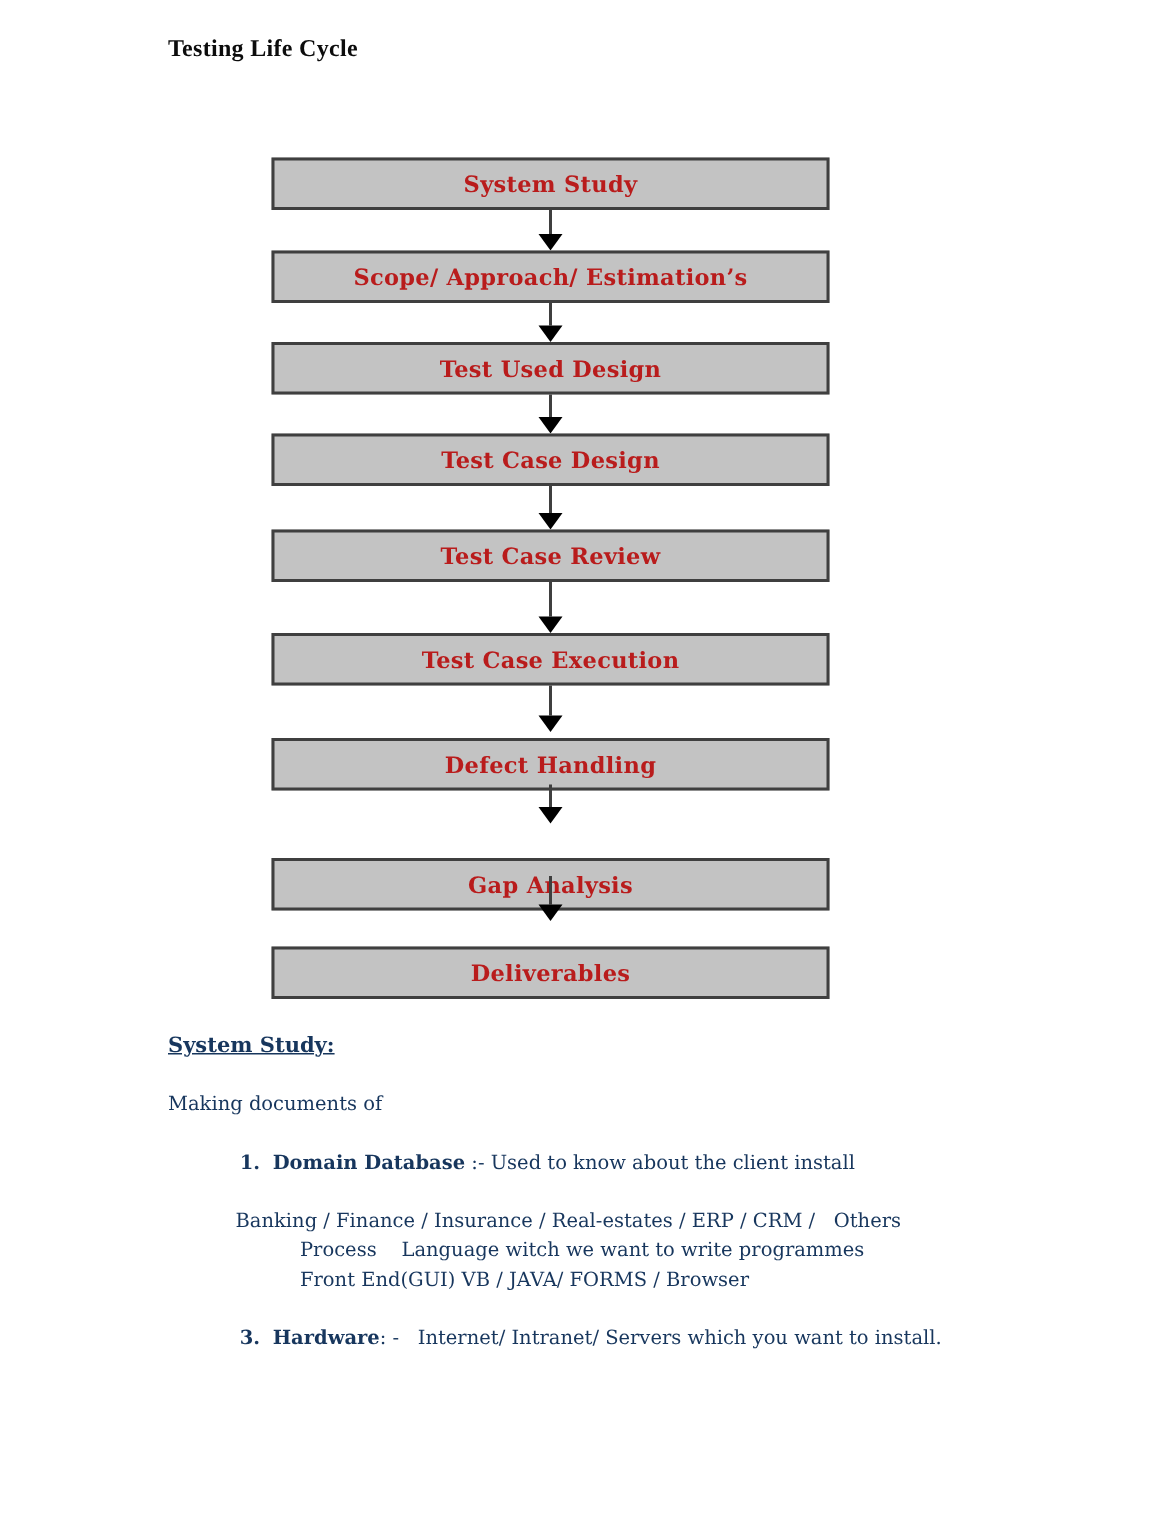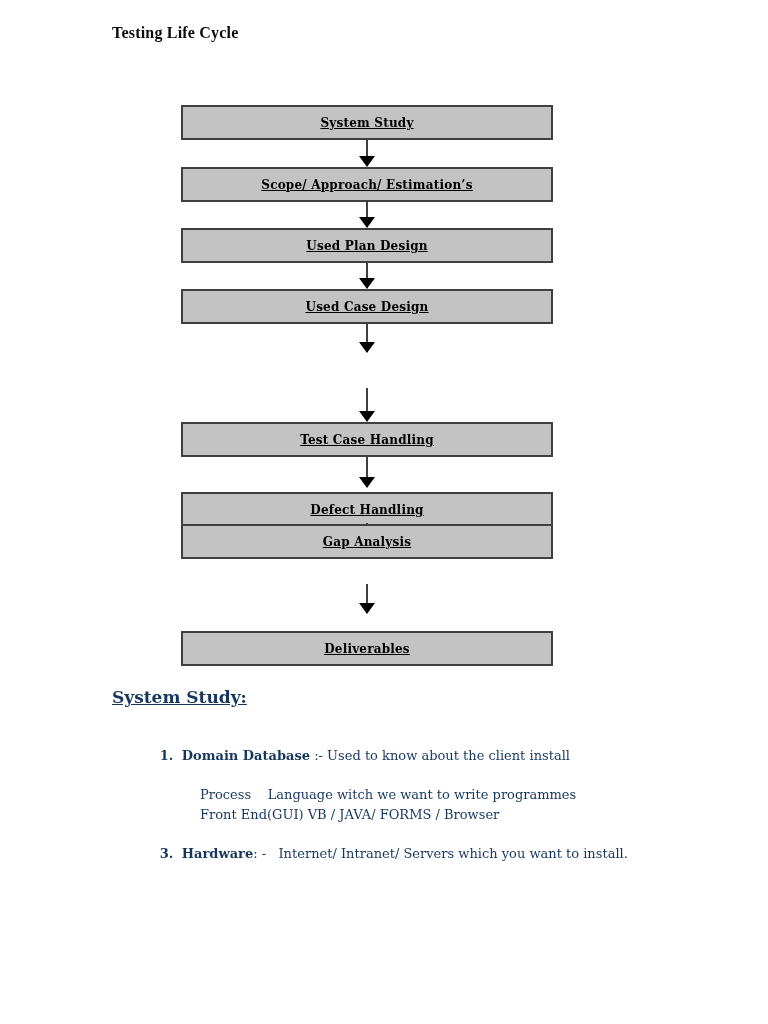--- a/index.html
+++ b/index.html
@@ -34,24 +34,23 @@
     left: 0;
     width: 372px;
     height: 35px;
     box-sizing: border-box;
     background: #c3c3c3;
     border: 2px solid #3f3f3f;
     display: flex;
     align-items: center;
     justify-content: center;
     font-weight: bold;
-    font-size: 12px;
-    color: #000000;
+    font-size: 15px;
+    color: #b91c1c;
     letter-spacing: 0.2px;
-    text-decoration: underline;
   }
   .fc-arrow { position: absolute; left: 178px; width: 16px; }
   .fc-arrow .shaft {
     position: absolute;
     left: 7px;
     top: 0;
     width: 2px;
     background: #3f3f3f;
   }
   .fc-arrow .head {
@@ -70,21 +69,21 @@
     left: 112px;
     top: 688px;
     width: 560px;
     font-size: 13px;
     line-height: 19.5px;
     color: #17365d;
   }
   #textsec .line { white-space: pre-wrap; }
   .sec-heading {
     font-weight: bold;
-    font-size: 17px;
+    font-size: 14px;
     text-decoration: underline;
     margin: 0 0 19px 0;
   }
   .intro { margin: 0; }
   .li { padding-left: 23px; white-space: pre-wrap; }
   .li .num { display: inline-block; width: 22px; font-weight: bold; }
   .li .term { font-weight: bold; }
   .cont { padding-left: 45px; white-space: pre-wrap; }
   .sub { padding-left: 88px; white-space: pre-wrap; }
   .mt { margin-top: 17px; }
@@ -103,64 +102,67 @@
         <span class="shaft" style="height:16px"></span>
         <span class="head"></span>
       </div>
 
     <div class="fc-box" style="top:62px">Scope/ Approach/ Estimation’s</div>
     <div class="fc-arrow" style="top:97px;height:26px">
         <span class="shaft" style="height:15px"></span>
         <span class="head"></span>
       </div>
 
-    <div class="fc-box" style="top:123px">Used Plan Design</div>
+    <div class="fc-box" style="top:123px">Test Used Design</div>
     <div class="fc-arrow" style="top:158px;height:26px">
         <span class="shaft" style="height:15px"></span>
         <span class="head"></span>
       </div>
 
-    <div class="fc-box" style="top:184px">Used Case Design</div>
+    <div class="fc-box" style="top:184px">Test Case Design</div>
     <div class="fc-arrow" style="top:219px;height:29px">
         <span class="shaft" style="height:18px"></span>
         <span class="head"></span>
       </div>
 
+    <div class="fc-box" style="top:248px">Test Case Review</div>
     <div class="fc-arrow" style="top:283px;height:34px">
         <span class="shaft" style="height:23px"></span>
         <span class="head"></span>
       </div>
 
-    <div class="fc-box" style="top:317px">Test Case Handling</div>
+    <div class="fc-box" style="top:317px">Test Case Execution</div>
     <div class="fc-arrow" style="top:352px;height:31px">
         <span class="shaft" style="height:20px"></span>
         <span class="head"></span>
       </div>
 
     <div class="fc-box" style="top:387px">Defect Handling</div>
     <div class="fc-arrow" style="top:418px;height:26px">
         <span class="shaft" style="height:15px"></span>
         <span class="head"></span>
       </div>
 
-    <div class="fc-box" style="top:419px">Gap Analysis</div>
+    <div class="fc-box" style="top:467px">Gap Analysis</div>
     <div class="fc-arrow" style="top:479px;height:30px">
         <span class="shaft" style="height:19px"></span>
         <span class="head"></span>
       </div>
 
     <div class="fc-box" style="top:526px">Deliverables</div>
   </div>
 
   <div id="textsec">
     <div class="sec-heading">System Study:</div>
+    <div class="intro line">Making documents of</div>
 
     <div class="li">
       <span class="num">1.</span><span class="term">Domain Database</span><span class="line"> :- Used to know about the client install</span>
     </div>
+    <div class="cont">Banking / Finance / Insurance / Real-estates / ERP / CRM /   Others</div>
 
     <div class="sub">Process    Language witch we want to write programmes</div>
     <div class="sub">Front End(GUI) VB / JAVA/ FORMS / Browser</div>
 
     <div class="li">
       <span class="num">3.</span><span class="term">Hardware</span><span class="line">: -   Internet/ Intranet/ Servers which you want to install.</span>
     </div>
 
   </div>
 

